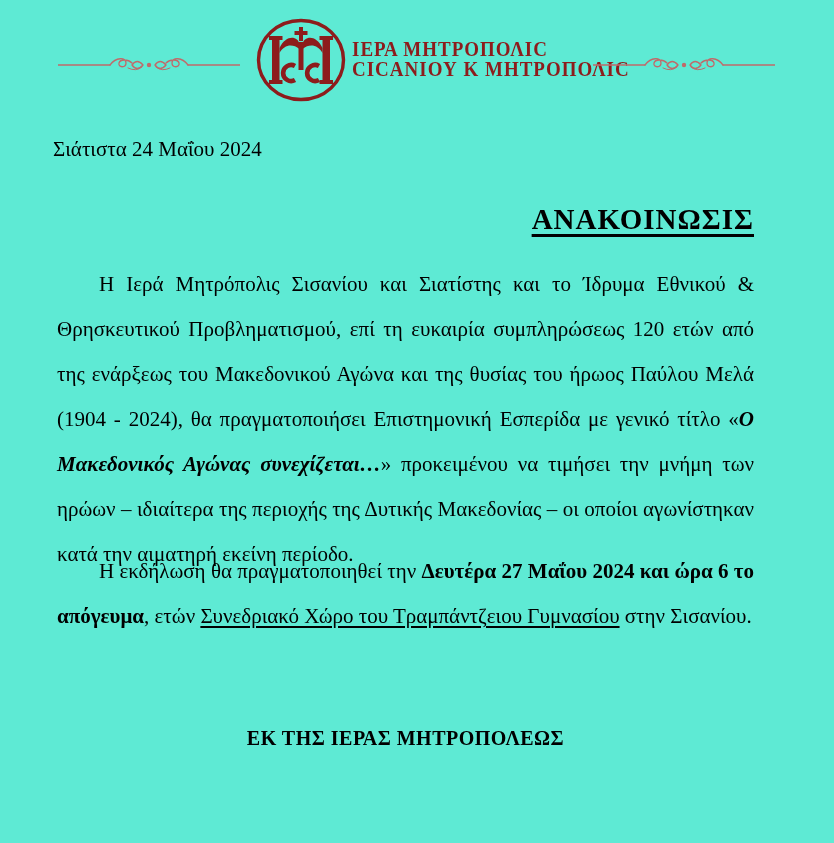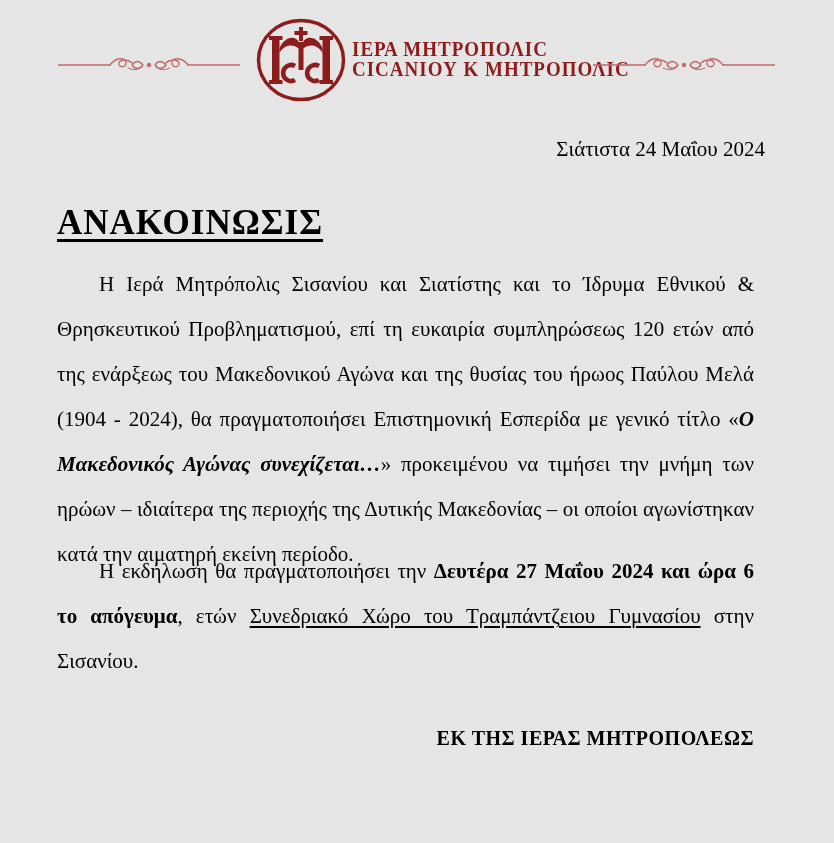--- a/index.html
+++ b/index.html
@@ -1,65 +1,65 @@
 <!DOCTYPE html>
 <html><head>
 <meta charset="utf-8">
 <style>
   html,body{margin:0;padding:0;background:#ffffff;}
   .page{
     position:relative;
     width:834px;height:843px;
-    background:#e5e5e5;
+    background:#5eead4;
     font-family:"Liberation Serif","DejaVu Serif",serif;
     color:#000000;
     overflow:hidden;
   }
   
   .header{position:absolute;top:0;left:0;width:834px;height:118px;}
   .flourish{position:absolute;top:54px;width:182px;height:22px;}
   .flourish-left{left:58px;}
   .flourish-right{left:593px;}
   .seal{position:absolute;left:256px;top:18px;width:90px;height:84px;}
   .org-name{
     position:absolute;left:352px;top:39px;
     color:#8d1c1c;font-weight:bold;
     font-size:19px;line-height:19px;letter-spacing:1px;
     transform:scaleY(1.05);transform-origin:top left;
     white-space:nowrap;
   }
   
   .date-line{
-    position:absolute;top:137px;left:68px;width:697px;
-    text-align:right;font-size:21px;
+    position:absolute;top:137px;left:53px;width:697px;
+    text-align:left;font-size:21px;
   }
   .doc-title{
     position:absolute;top:203px;left:57px;width:697px;
-    text-align:left;font-size:35px;font-weight:bold;letter-spacing:1px;
+    text-align:right;font-size:29px;font-weight:bold;letter-spacing:1px;
   }
   .doc-title span{
     text-decoration:underline;
     text-decoration-thickness:2.5px;
     text-underline-offset:5px;
   }
   .body-par{
     position:absolute;left:57px;width:697px;
     font-size:21px;line-height:45px;
     text-align:justify;text-indent:42px;
     margin:0;
   }
   .par-1{top:262px;}
   .par-2{top:549px;}
   .seg-normal{}
   .seg-b{font-weight:bold;}
   .seg-bi{font-weight:bold;font-style:italic;}
   .seg-u{text-decoration:underline;text-underline-offset:3px;}
   .closing{
     position:absolute;top:727px;left:57px;width:697px;
-    text-align:right;font-size:20px;font-weight:bold;letter-spacing:0.5px;
+    text-align:center;font-size:20px;font-weight:bold;letter-spacing:0.5px;
   }
 </style>
 </head>
 <body>
 
 <div class="page">
 
   <div class="header">
 
     <svg class="flourish flourish-left" viewBox="0 0 182 22">
@@ -124,17 +124,17 @@
   </div>
 
   <div class="date-line">Σιάτιστα 24 Μαΐου 2024</div>
 
   <div class="doc-title">
     <span>ΑΝΑΚΟΙΝΩΣΙΣ</span>
   </div>
 
   <p class="body-par par-1"><span class="seg-normal">Η Ιερά Μητρόπολις Σισανίου και Σιατίστης και το Ίδρυμα Εθνικού &amp; Θρησκευτικού Προβληματισμού, επί τη ευκαιρία συμπληρώσεως 120 ετών από της ενάρξεως του Μακεδονικού Αγώνα και της θυσίας του ήρωος Παύλου Μελά (1904 - 2024), θα πραγματοποιήσει Επιστημονική Εσπερίδα με γενικό τίτλο «</span><span class="seg-bi">Ο Μακεδονικός Αγώνας συνεχίζεται…</span><span class="seg-normal">» προκειμένου να τιμήσει την μνήμη των ηρώων – ιδιαίτερα της περιοχής της Δυτικής Μακεδονίας – οι οποίοι αγωνίστηκαν κατά την αιματηρή εκείνη περίοδο.</span></p>
 
-  <p class="body-par par-2"><span class="seg-normal">Η εκδήλωση θα πραγματοποιήσει την </span><span class="seg-b">Δευτέρα 27 Μαΐου 2024 και ώρα 6 το απόγευμα</span><span class="seg-normal">, ετών </span><span class="seg-u">Συνεδριακό Χώρο του Τραμπάντζειου Γυμνασίου</span><span class="seg-normal"> στην Σισανίου.</span></p>
+  <p class="body-par par-2"><span class="seg-normal">Η εκδήλωση θα πραγματοποιηθεί την </span><span class="seg-b">Δευτέρα 27 Μαΐου 2024 και ώρα 6 το απόγευμα</span><span class="seg-normal">, ετών </span><span class="seg-u">Συνεδριακό Χώρο του Τραμπάντζειου Γυμνασίου</span><span class="seg-normal"> στην Σισανίου.</span></p>
 
   <div class="closing">ΕΚ ΤΗΣ ΙΕΡΑΣ ΜΗΤΡΟΠΟΛΕΩΣ</div>
 
 </div>
 
 </body></html>

